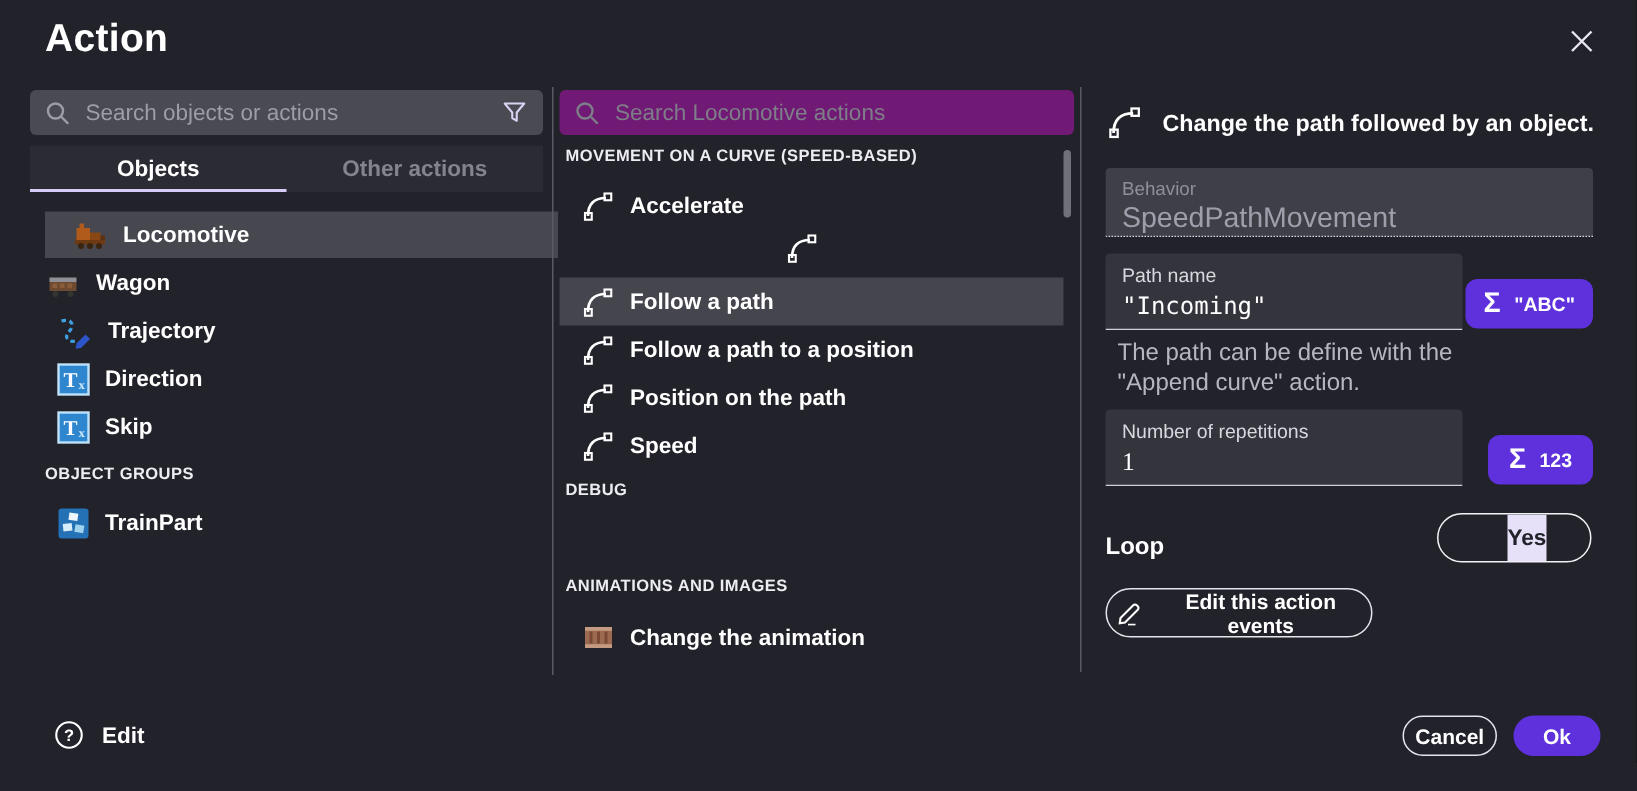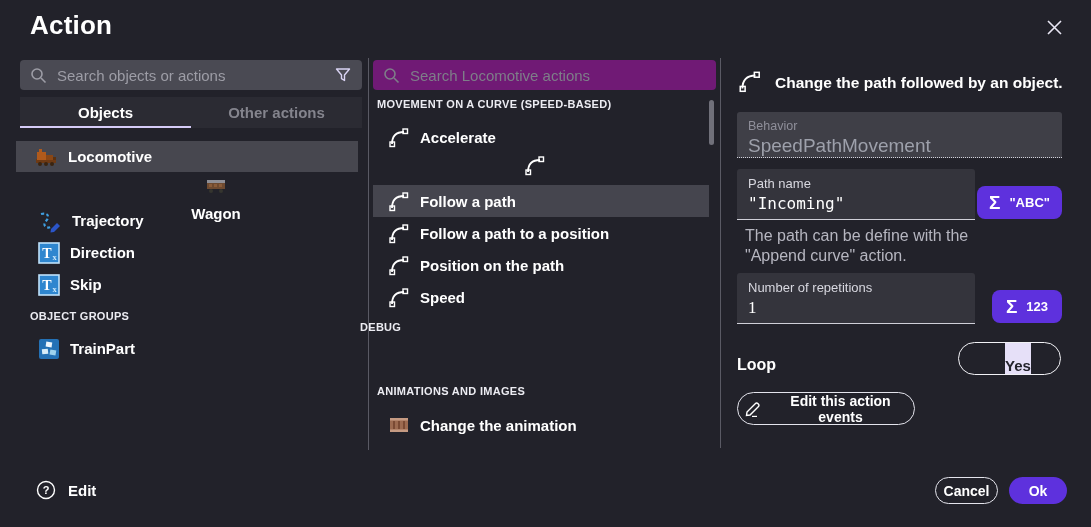--- a/index.html
+++ b/index.html
@@ -42,21 +42,21 @@
   .field.editable{background:#34343c;border-bottom:1px solid #cfcfd8;border-radius:3px 3px 0 0;}
   .field.editable .flabel{color:#d8d8e0;font-size:13px;}
   .field.editable input{display:block;width:100%;background:transparent;border:none;outline:none;color:#fff;margin-top:3px;padding:0;}
   .mono-input{font-family:"DejaVu Sans Mono","Liberation Mono",monospace;font-size:16px;}
   .plain-input{font-family:"Liberation Serif","DejaVu Serif",serif;font-size:17px;}
   .hint{font-size:16px;color:#b6b6c0;line-height:20px;}
   .sigma-btn{display:flex;align-items:center;justify-content:center;gap:9px;background:#5e31dd;border-radius:8px;color:#fff;cursor:pointer;border:none;}
   .sigma-btn .sg{font-size:19px;font-weight:700;}
   .sigma-btn .sl{font-size:13px;font-weight:700;}
   .toggle{display:flex;border:1px solid #f2f2f6;border-radius:17px;overflow:hidden;height:33px;box-sizing:border-box;}
-  .toggle .seg{display:flex;align-items:flex-end;justify-content:center;font-size:15px;font-weight:700;cursor:pointer;margin-left:46px;}
+  .toggle .seg{display:flex;align-items:center;justify-content:center;font-size:15px;font-weight:700;cursor:pointer;margin-left:46px;}
   .toggle .seg.on{background:#e6e0f8;color:#23232b;}
   .toggle .seg.off{background:#1f1f28;color:#fff;border-left:1px solid #f2f2f6;}
   .outline-btn{display:flex;align-items:center;justify-content:center;gap:10px;border:1px solid #e4e4ec;border-radius:17px;background:transparent;color:#fff;font-weight:700;cursor:pointer;box-sizing:border-box;}
   .primary-btn{display:flex;align-items:center;justify-content:center;background:#5e31dd;border:none;border-radius:14px;color:#fff;font-weight:700;cursor:pointer;box-sizing:border-box;}
   .desc{font-size:15.5px;font-weight:700;}
   .help-lbl{font-size:15px;font-weight:700;}
   .loop-lbl{font-size:16px;font-weight:700;}
   svg{display:block;}
 </style>
 </head>
@@ -88,37 +88,37 @@
 
   <div class="abs tabbar" style="left:20px;top:97px;width:342px;">
     <div class="tab active">
         <span>Objects</span>
       </div>
     <div class="tab inactive">
         <span>Other actions</span>
       </div>
   </div>
 
-  <div class="abs row selected" style="left:16px;top:141px;width:342px;">
+  <div class="abs row selected" style="left:30px;top:141px;width:342px;">
     <span>
       <svg width="24" height="22" viewBox="0 0 24 22">
         <rect x="2" y="13" width="20" height="4" fill="#6e3a14"></rect>
         <rect x="3" y="6" width="9" height="8" fill="#b05a1c"></rect>
         <rect x="12" y="9" width="7" height="5" fill="#8a4716"></rect>
         <rect x="5" y="3" width="3" height="4" fill="#b05a1c"></rect>
         <rect x="19" y="11" width="3" height="3" fill="#5c3110"></rect>
         <circle cx="6" cy="18" r="2" fill="#3a2410"></circle>
           <circle cx="12" cy="18" r="2" fill="#3a2410"></circle>
           <circle cx="18" cy="18" r="2" fill="#3a2410"></circle>
       </svg>
     </span>
     <span class="lbl">Locomotive</span>
   </div>
 
-  <div class="abs row" style="left:36px;top:173px;width:342px;flex-direction:column;">
+  <div class="abs row" style="left:12px;top:173px;width:342px;">
     <span>
       <svg width="24" height="22" viewBox="0 0 24 22">
         <rect x="3" y="7" width="18" height="3" fill="#8f8f96"></rect>
         <rect x="3" y="10" width="18" height="6" fill="#6e4a30"></rect>
         <rect x="5" y="11" width="3" height="3" fill="#8a5c3a"></rect>
           <rect x="10" y="11" width="3" height="3" fill="#8a5c3a"></rect>
           <rect x="15" y="11" width="3" height="3" fill="#8a5c3a"></rect>
         <circle cx="7" cy="18" r="2" fill="#35352f"></circle>
           <circle cx="17" cy="18" r="2" fill="#35352f"></circle>
       </svg>
@@ -240,21 +240,21 @@
     <span>
         <svg width="24" height="24" viewBox="0 0 24 24">
           <path d="M5 19 Q5 7 17 7" fill="none" stroke="#fff" stroke-width="1.8"></path>
           <rect x="3" y="17" width="4.5" height="4.5" fill="none" stroke="#fff" stroke-width="1.4"></rect>
           <rect x="16" y="4" width="4.5" height="4.5" fill="none" stroke="#fff" stroke-width="1.4"></rect>
         </svg>
       </span>
     <span class="lbl">Speed</span>
   </div>
 
-  <div class="abs sect-hd" style="left:360px;top:321px;">DEBUG</div>
+  <div class="abs sect-hd" style="left:377px;top:321px;">DEBUG</div>
 
 
   <div class="abs sect-hd" style="left:377px;top:385px;">ANIMATIONS AND IMAGES</div>
 
   <div class="abs mrow" style="left:373px;top:409px;width:336px;">
     <span>
       <svg width="24" height="20" viewBox="0 0 24 20">
         <rect x="3" y="3" width="18" height="14" rx="2" fill="#9c6a50"></rect>
         <rect x="3" y="3" width="18" height="2.5" fill="#c59a82"></rect>
         <rect x="3" y="14.5" width="18" height="2.5" fill="#c59a82"></rect>

